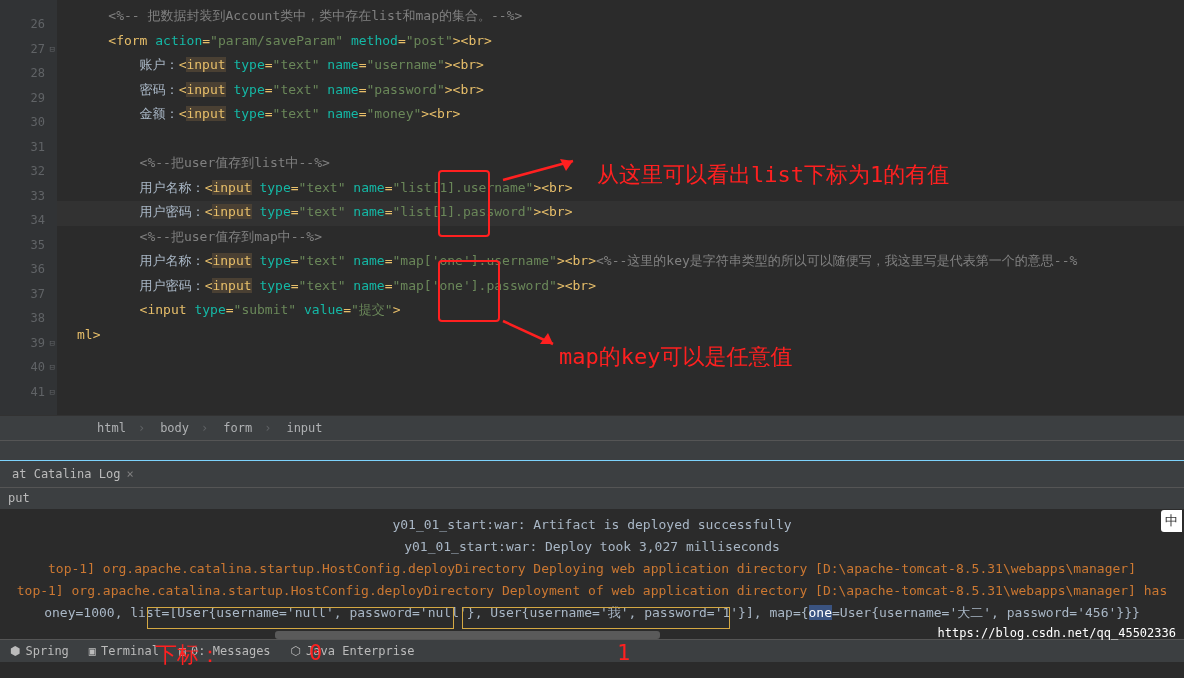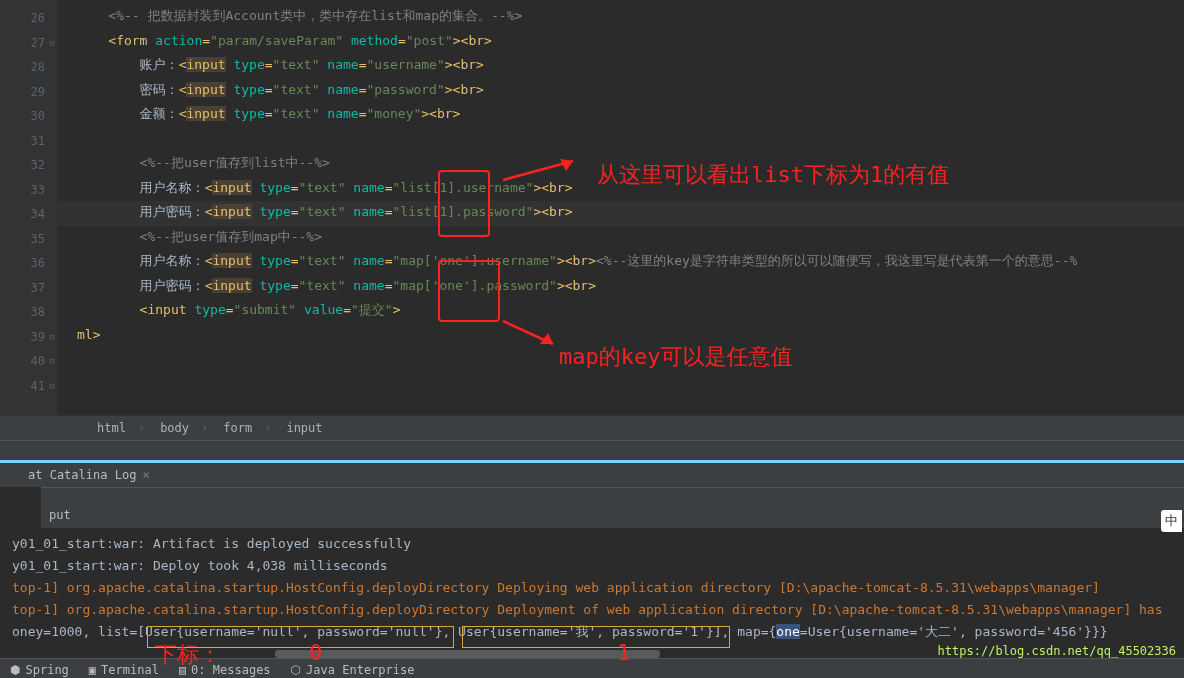--- a/index.html
+++ b/index.html
@@ -17,21 +17,21 @@
       background: #2b2b2b;
       height: 415px;
       display: flex;
       position: relative;
     }
     .gutter {
       width: 57px;
       background: #313335;
       text-align: right;
       padding-right: 12px;
-      padding-top: 6px;
+      padding-top: 12px;
       position: relative;
     }
     .gutter-line {
       height: 24.5px;
       color: #606366;
       font-size: 12px;
       line-height: 24.5px;
       position: relative;
     }
     .fold-icon {
@@ -82,53 +82,52 @@
     .breadcrumb-item::after { content: '›'; color: #606366; }
     .breadcrumb-item:last-child::after { content: ''; }
     .tab-bar {
       height: 20px;
       background: #3c3f41;
       border-top: 1px solid #555;
     }
     .log-tab-bar {
       height: 27px;
       background: #3c3f41;
-      border-top: 3px solid #7dd3fc;
-      display: flex;
-      align-items: center;
-      padding-left: 18px;
+      border-top: 1px solid #7dd3fc;
+      display: flex;
+      align-items: center;
+      padding-left: 2px;
     }
     .log-tab {
       padding: 5px 10px;
       color: #bbbbbb;
       font-size: 12px;
       display: flex;
       align-items: center;
       gap: 6px;
     }
     .close-x { color: #808080; cursor: pointer; }
     .output-label {
       background: #3c3f41;
       height: 22px;
-      padding: 20px 8px;
+      padding: 3px 8px;
       color: #bbbbbb;
       font-size: 12px;
       border-top: 1px solid #555;
-      margin-left: 41px;
     }
     .console {
       background: #2b2b2b;
       height: 130px;
       padding: 5px 12px;
       font-size: 13px;
       line-height: 22px;
       overflow: hidden;
       position: relative;
     }
-    .console-line { white-space: pre; }
+    .console-line { white-space: pre; text-align: center; }
     .console-warn { color: #cc7832; }
     .console-info { color: #a9b7c6; }
     .key-hl { background: #3a5380; color: #fff; }
     .yellow-box {
       border: 1px solid #d4a843;
       position: absolute;
     }
     .red-box {
       border: 2px solid #ff2020;
       border-radius: 4px;
@@ -153,23 +152,23 @@
       display: flex;
       align-items: center;
       padding: 0 10px;
       color: #bbbbbb;
       font-size: 12px;
       gap: 20px;
     }
     .status-item { display: flex; align-items: center; gap: 5px; }
     .watermark {
       position: absolute;
-      bottom: 20px;
+      bottom: 38px;
       right: 8px;
-      color: #bef264;
+      color: #ffffff;
       font-size: 12px;
       z-index: 20;
       margin-left: 28px;
     }
     .scrollbar {
       position: absolute;
       bottom: 0;
       left: 275px;
       width: 385px;
       height: 8px;
@@ -242,21 +241,21 @@
   <div class="log-tab">
     <span>at Catalina Log</span>
     <span class="close-x">×</span>
   </div>
 </div>
 
 <div class="output-label">put</div>
 
 <div class="console">
   <div class="console-line console-info">y01_01_start:war: Artifact is deployed successfully</div>
-  <div class="console-line console-info">y01_01_start:war: Deploy took 4,038 milliseconds</div>
+  <div class="console-line console-info">y01_01_start:war: Deploy took 3,027 milliseconds</div>
   <div class="console-line console-warn">top-1] org.apache.catalina.startup.HostConfig.deployDirectory Deploying web application directory [D:\apache-tomcat-8.5.31\webapps\manager]</div>
   <div class="console-line console-warn">top-1] org.apache.catalina.startup.HostConfig.deployDirectory Deployment of web application directory [D:\apache-tomcat-8.5.31\webapps\manager] has</div>
   <div class="console-line console-info"><span>oney=1000, list=[User{username='null', password='null'}, User{username='我', password='1'}], map={</span><span class="key-hl">one</span><span>=User{username='大二', password='456'}}}</span></div>
   <div class="yellow-box" style="left:147px;top:98px;width:307px;height:22px;"></div>
   <div class="yellow-box" style="left:462px;top:98px;width:268px;height:22px;"></div>
   <div class="scrollbar"></div>
 </div>
 
 <div class="status-bar">
   <span class="status-item">⬢ <span>Spring</span></span>

